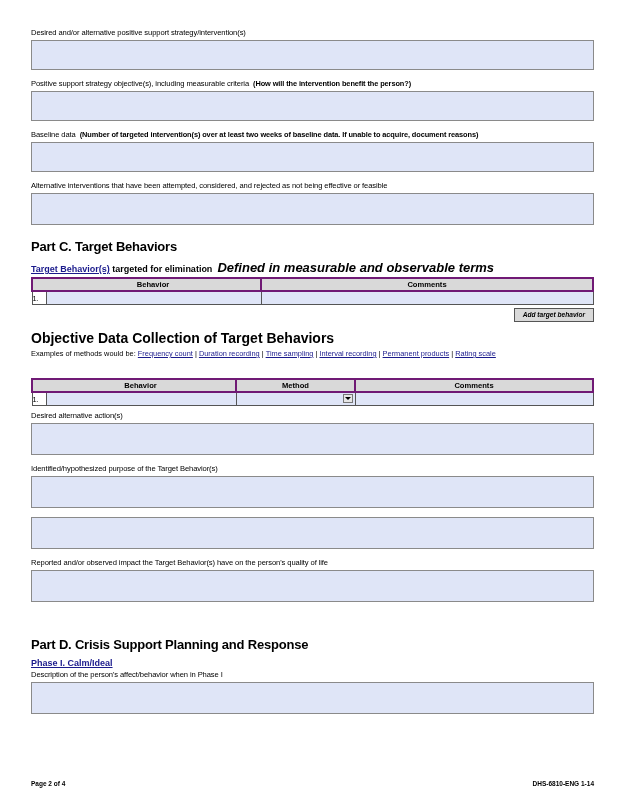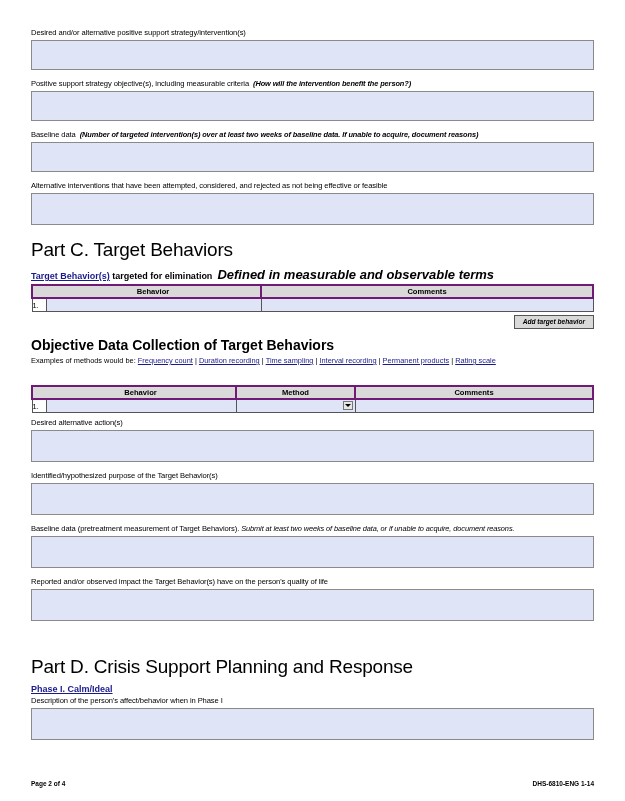--- a/index.html
+++ b/index.html
@@ -23,41 +23,40 @@
     padding: 28px 31px 7px 31px;
   }
   .label {
     font-size: 7.6px;
     line-height: 10px;
     margin: 0 0 2px 0;
     font-family: "Liberation Sans", sans-serif;
     letter-spacing: -0.1px;
   }
   .label .ital {
-    font-style: italic;
     font-weight: bold;
     font-size: 7.4px;
   }
   .label .ital-plain {
     font-style: italic;
     font-size: 7.4px;
   }
   .field {
     border: 1px solid #8a8a8a;
     background: #dfe5f7;
     height: 30px;
     margin: 0 0 9px 0;
     box-sizing: border-box;
   }
   .field.tall {
     height: 32px;
   }
   h2.part {
-    font-size: 19px;
-    font-weight: normal;
+    font-size: 13px;
+    font-weight: bold;
     margin: 14px 0 6px 0;
     letter-spacing: -0.2px;
     font-family: "Liberation Sans", sans-serif;
   }
   .subhead {
     font-size: 9px;
     font-weight: bold;
     margin: 0 0 2px 0;
   }
   .subhead .ul {
@@ -264,21 +263,20 @@
     <p class="label">Desired alternative action(s)</p>
     <div class="field tall"></div>
   </div>
 
   <div>
     <p class="label">Identified/hypothesized purpose of the Target Behavior(s)</p>
     <div class="field tall"></div>
   </div>
 
   <div>
-    <p class="label"><span>Baseline data (pretreatment measurement of Target Behaviors).</span> <span class="ital-plain">Submit at least two weeks of baseline data, or if unable to acquire, document reasons.</span></p>
     <div class="field tall"></div>
   </div>
 
   <div>
     <p class="label">Reported and/or observed impact the Target Behavior(s) have on the person's quality of life</p>
     <div class="field tall"></div>
   </div>
 
   <div class="gap-lg"></div>
 

